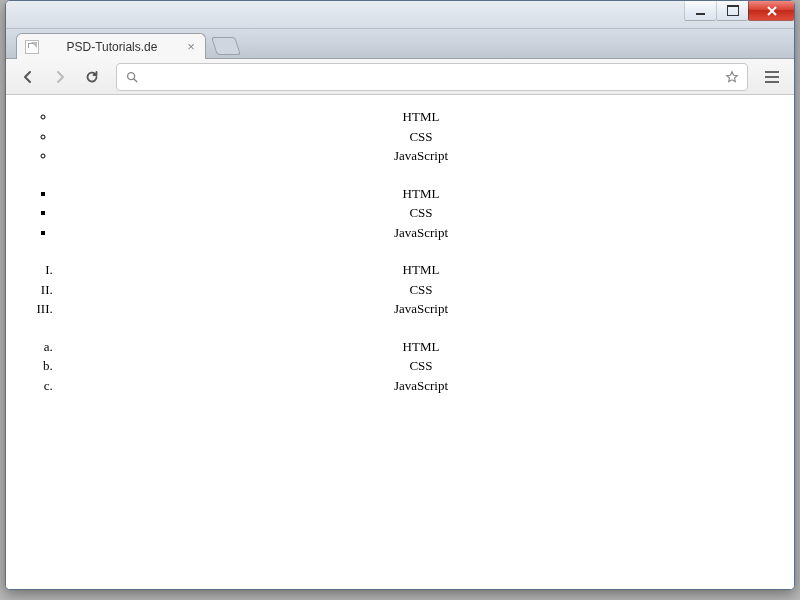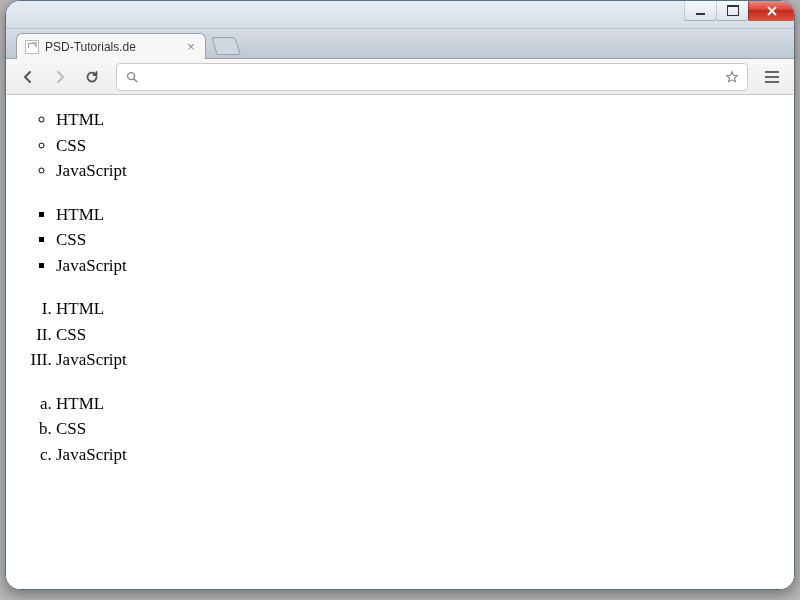--- a/index.html
+++ b/index.html
@@ -9,23 +9,24 @@
     height: 600px;
     background: #b7b7b7;
     font-family: Arial, sans-serif;
     overflow: hidden;
   }
   .window {
     position: absolute;
     left: 5px; top: 0; right: 5px; bottom: 10px;
     background: #fff;
     border: 1px solid #5a6f87;
-    border-radius: 15px;
+    border-radius: 5px;
     box-shadow: 0 4px 14px rgba(0,0,0,0.4);
     overflow: hidden;
+    text-align: center;
   }
 
   
   .titlebar {
     height: 28px;
     background: linear-gradient(#e8edf3, #d6dde6);
     border-bottom: 1px solid #b6bdc7;
     position: relative;
   }
   .win-controls {
@@ -157,21 +158,21 @@
   }
   .menu-btn span{ width:14px;height:2px;background:#666;display:block;}
 
   
   .page{
     background:#fff;
     height: calc(100% - 28px - 30px - 36px);
     overflow:auto;
     padding: 12px 8px;
     font-family: "Times New Roman", Times, serif;
-    font-size: 17px;
+    font-size: 13px;
     color:#000;
   }
   .page ul, .page ol{
     margin: 0 0 18px 0;
     padding-left: 42px;
   }
   .page li{ line-height:1.5; }
 
   ul.circle{ list-style-type: circle; }
   ul.square{ list-style-type: square; }

